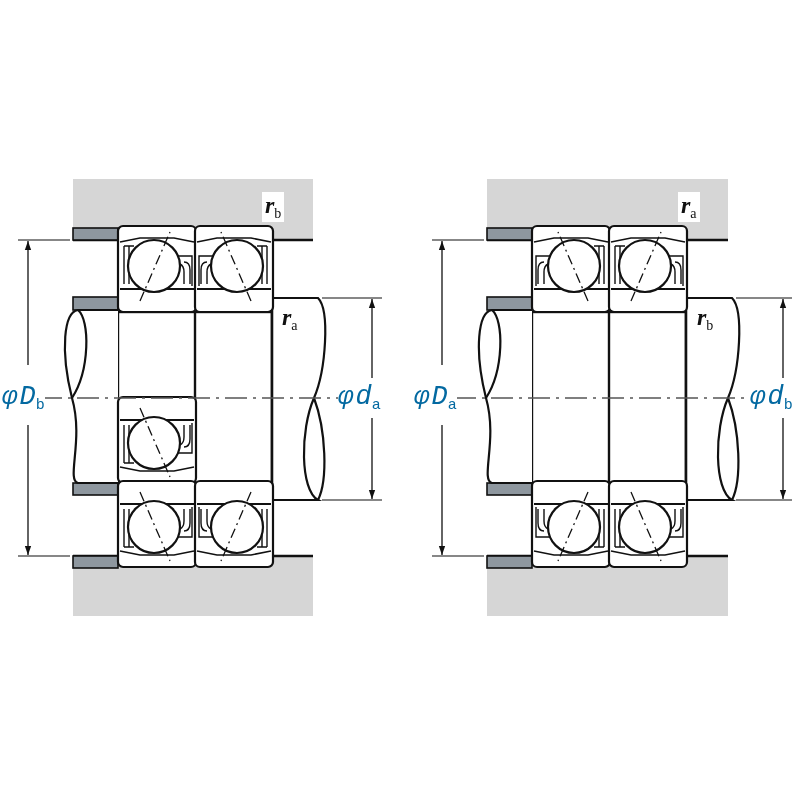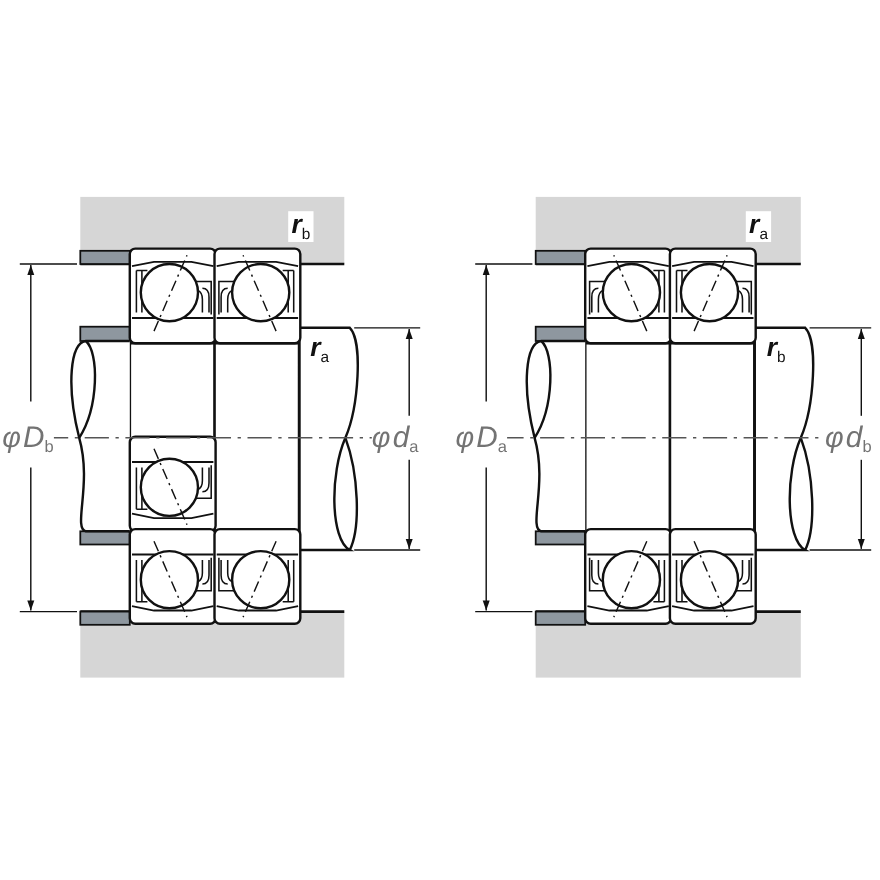--- a/index.html
+++ b/index.html
@@ -1,22 +1,22 @@
 <!DOCTYPE html>
 <html><head>
 <meta charset="utf-8">
 <style>
   html, body { margin: 0; padding: 0; background: #ffffff; }
   body { width: 800px; height: 800px; position: relative; overflow: hidden; font-family: "Liberation Serif", "DejaVu Serif", serif; }
   svg { position: absolute; left: 0; top: 0; }
-  .lbl { position: absolute; font-family: Liberation Sans, sans-serif; color: #737373; white-space: nowrap; line-height: 1; }
+  .lbl { position: absolute; font-family: Liberation Mono, monospace; color: #0369a1; white-space: nowrap; line-height: 1; }
   .lbl .main { font-style: italic; font-size: 27px; }
   .lbl .phi { font-style: italic; font-size: 26px; margin-right: 2px; }
   .lbl .sub { font-size: 15px; vertical-align: -5px; }
-  .rlbl { position: absolute; font-family: Liberation Sans, sans-serif; color: #111; line-height: 1; }
+  .rlbl { position: absolute; font-family: Liberation Serif, serif; color: #111; line-height: 1; }
   .rlbl .main { font-style: italic; font-weight: bold; font-size: 24px; }
   .rlbl .sub { font-size: 14px; vertical-align: -5px; }
   .rbox { background: #ffffff; padding: 1px 3px; }
 </style>
 </head>
 <body>
 
 <svg width="800" height="800" viewBox="0 0 800 800">
   <defs>
     <marker id="arr" viewBox="0 0 10 10" refX="10" refY="5" markerWidth="7" markerHeight="9" orient="auto-start-reverse">

